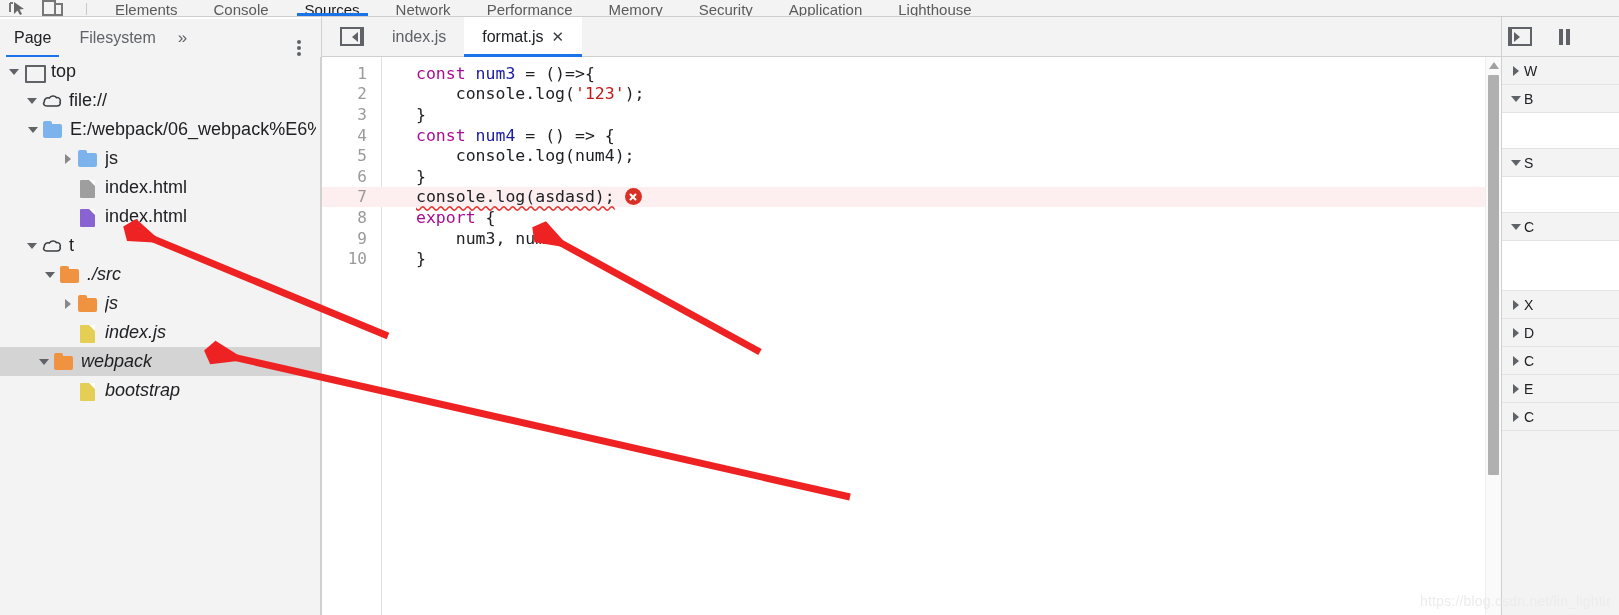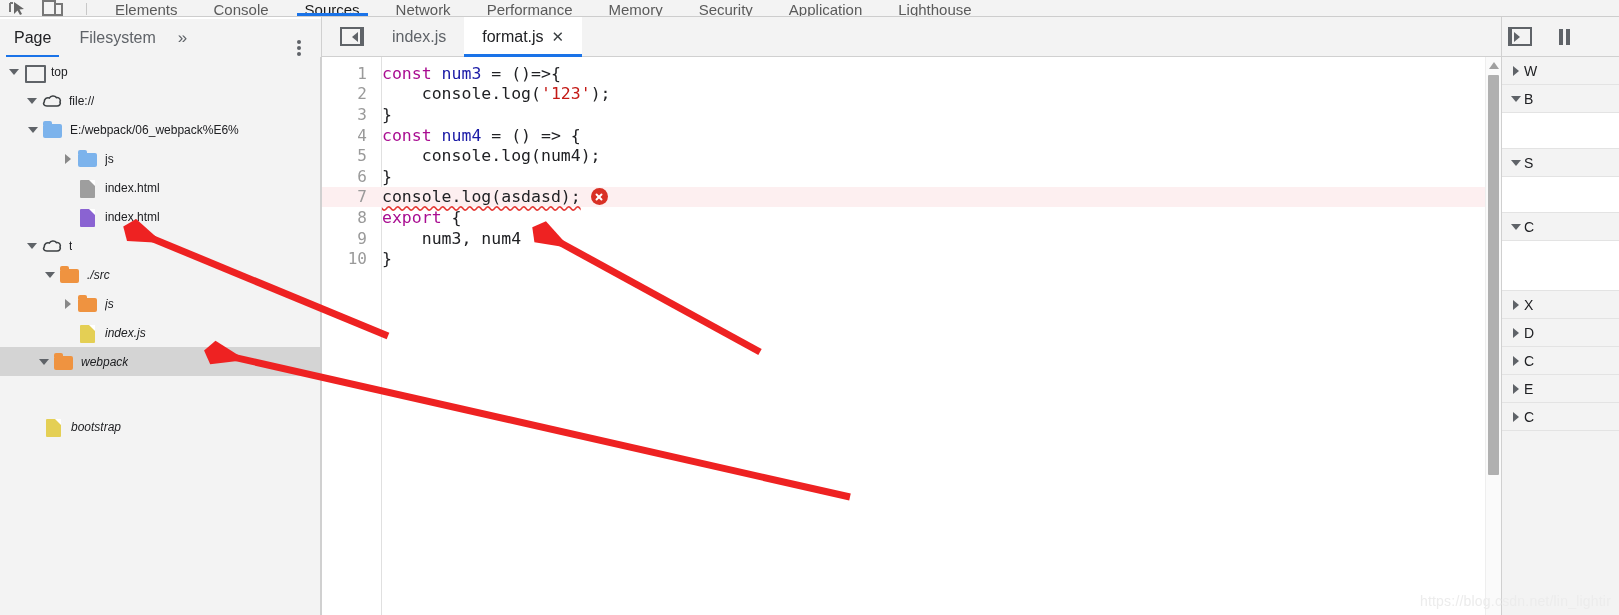--- a/index.html
+++ b/index.html
@@ -126,21 +126,21 @@
   }
 
   
   .navigator {
     position: absolute; left: 0; top: 57px; width: 321px; bottom: 0;
     background: #f3f3f3; border-right: 1px solid #d0d0d0;
     overflow: hidden;
   }
   .tree-row {
     height: 29px; display: flex; align-items: center;
-    font-size: 12px; color: #202124; white-space: nowrap;
+    font-size: 18px; color: #202124; white-space: nowrap;
     padding-right: 4px;
   }
   .tree-row.selected { background: #d4d4d4; }
   .twisty {
     width: 16px; height: 16px; flex: none; position: relative;
     margin-right: 2px;
   }
   .twisty.open::before {
     content: ""; position: absolute; left: 3px; top: 5px;
     width: 0; height: 0;
@@ -205,21 +205,21 @@
   .code-line {
     height: 20.6px; display: flex; align-items: center; position: relative;
     white-space: pre;
   }
   .code-line.error-line { background: #fdeff0; }
   .ln {
     width: 52px; text-align: right; padding-right: 7px;
     color: #9a9a9a; flex: none; user-select: none;
     font-size: 16px;
   }
-  .code-txt { padding-left: 8px; color: #202124; position: relative; }
+  .code-txt { padding-left: 8px; color: #202124; position: relative; margin-left: 34px; }
   .tok-keyword { color: #a90d91; }
   .tok-var { color: #1a1aa6; }
   .tok-str { color: #c41a16; }
   .tok-plain { color: #202124; }
   .squiggle {
     text-decoration: underline wavy #e53935;
     text-decoration-skip-ink: none;
     text-underline-offset: 3px;
   }
   .err-badge {
@@ -430,21 +430,21 @@
         </span>
         <span class="lbl italic">index.js</span>
       </div>
       <div class="tree-row selected" style="padding-left: 36px;">
         <span class="twisty open"></span>
         <span class="ic ic-folder">
           <span class="fd" style="background:#ef9340"></span>
         </span>
         <span class="lbl italic">webpack</span>
       </div>
-      <div class="tree-row" style="padding-left: 26px; margin-top: 36px;">
+      <div class="tree-row" style="padding-left: 60px;">
         <span class="twisty"></span>
         <span class="ic ic-file">
           <span class="fl" style="background:#e4cf54"></span>
         </span>
         <span class="lbl italic">bootstrap</span>
       </div>
     </div>
 
   <div class="editor">
     <div class="gutter-line"></div>

